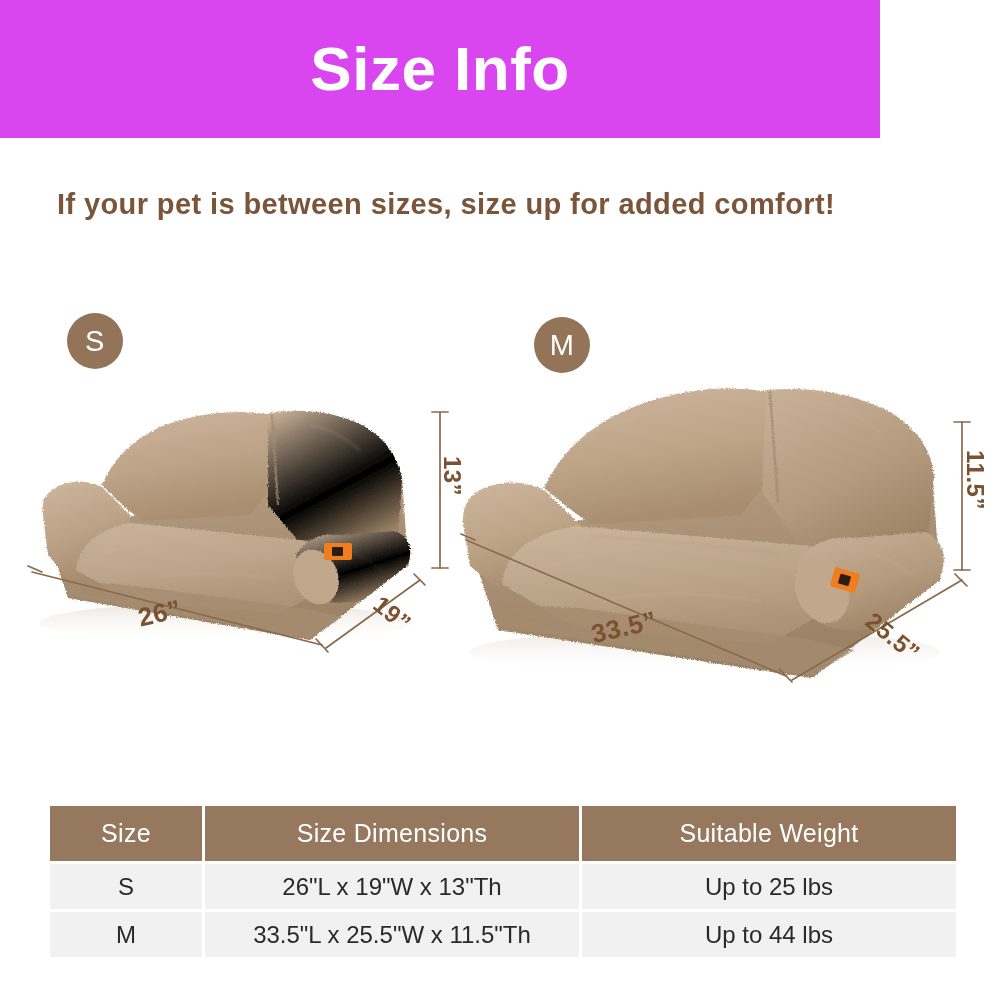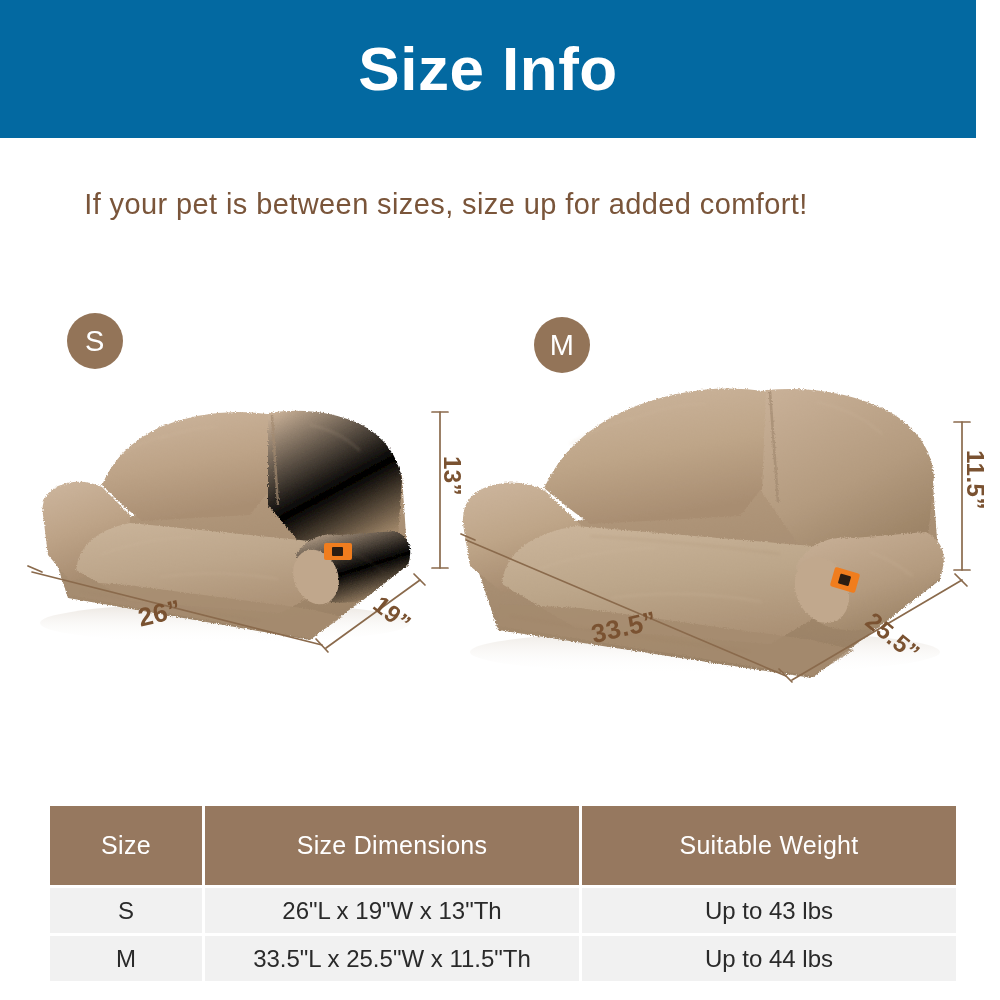--- a/index.html
+++ b/index.html
@@ -13,23 +13,23 @@
     position: relative;
     overflow: hidden;
     font-family: "Liberation Sans", sans-serif;
     -webkit-font-smoothing: antialiased;
   }
 
   
   .header-banner {
     position: absolute;
     left: 0; top: 0;
-    width: 976px;
+    width: 880px;
     height: 138px;
-    background: #0369a1;
+    background: #d946ef;
     display: flex;
     align-items: center;
     justify-content: center;
   }
   .header-title {
     color: #ffffff;
     font-size: 62px;
     font-weight: 700;
     letter-spacing: 0.5px;
     line-height: 1;
@@ -38,21 +38,21 @@
 
   
   .subtitle {
     position: absolute;
     left: 0;
     top: 188px;
     width: 892px;
     text-align: center;
     color: #7a553a;
     font-size: 29px;
-    font-weight: 400;
+    font-weight: 700;
     letter-spacing: 0.4px;
     font-family: "Liberation Sans", sans-serif;
   }
 
   
   .size-badge {
     position: absolute;
     width: 56px;
     height: 56px;
     border-radius: 50%;
@@ -104,21 +104,21 @@
   }
   .spec-table th {
     background: #96785f;
     color: #ffffff;
     font-size: 25px;
     font-weight: 400;
     height: 47px;
     letter-spacing: 0.3px;
     text-align: center;
     border: 0;
-    padding: 16px;
+    padding: 4px;
   }
   .spec-table td {
     background: #f1f1f1;
     color: #2a2a2a;
     font-size: 24px;
     font-weight: 400;
     height: 45px;
     text-align: center;
     border: 0;
     padding: 0;
@@ -337,21 +337,21 @@
     <tr>
       <th>Size</th>
       <th>Size Dimensions</th>
       <th>Suitable Weight</th>
     </tr>
   </thead>
   <tbody>
     <tr>
       <td>S</td>
       <td>26"L x 19"W x 13"Th</td>
-      <td>Up to 43 lbs</td>
+      <td>Up to 25 lbs</td>
     </tr>
     <tr>
       <td>M</td>
       <td>33.5"L x 25.5"W x 11.5"Th</td>
       <td>Up to 44 lbs</td>
     </tr>
   </tbody>
 </table>
 
 </body></html>

